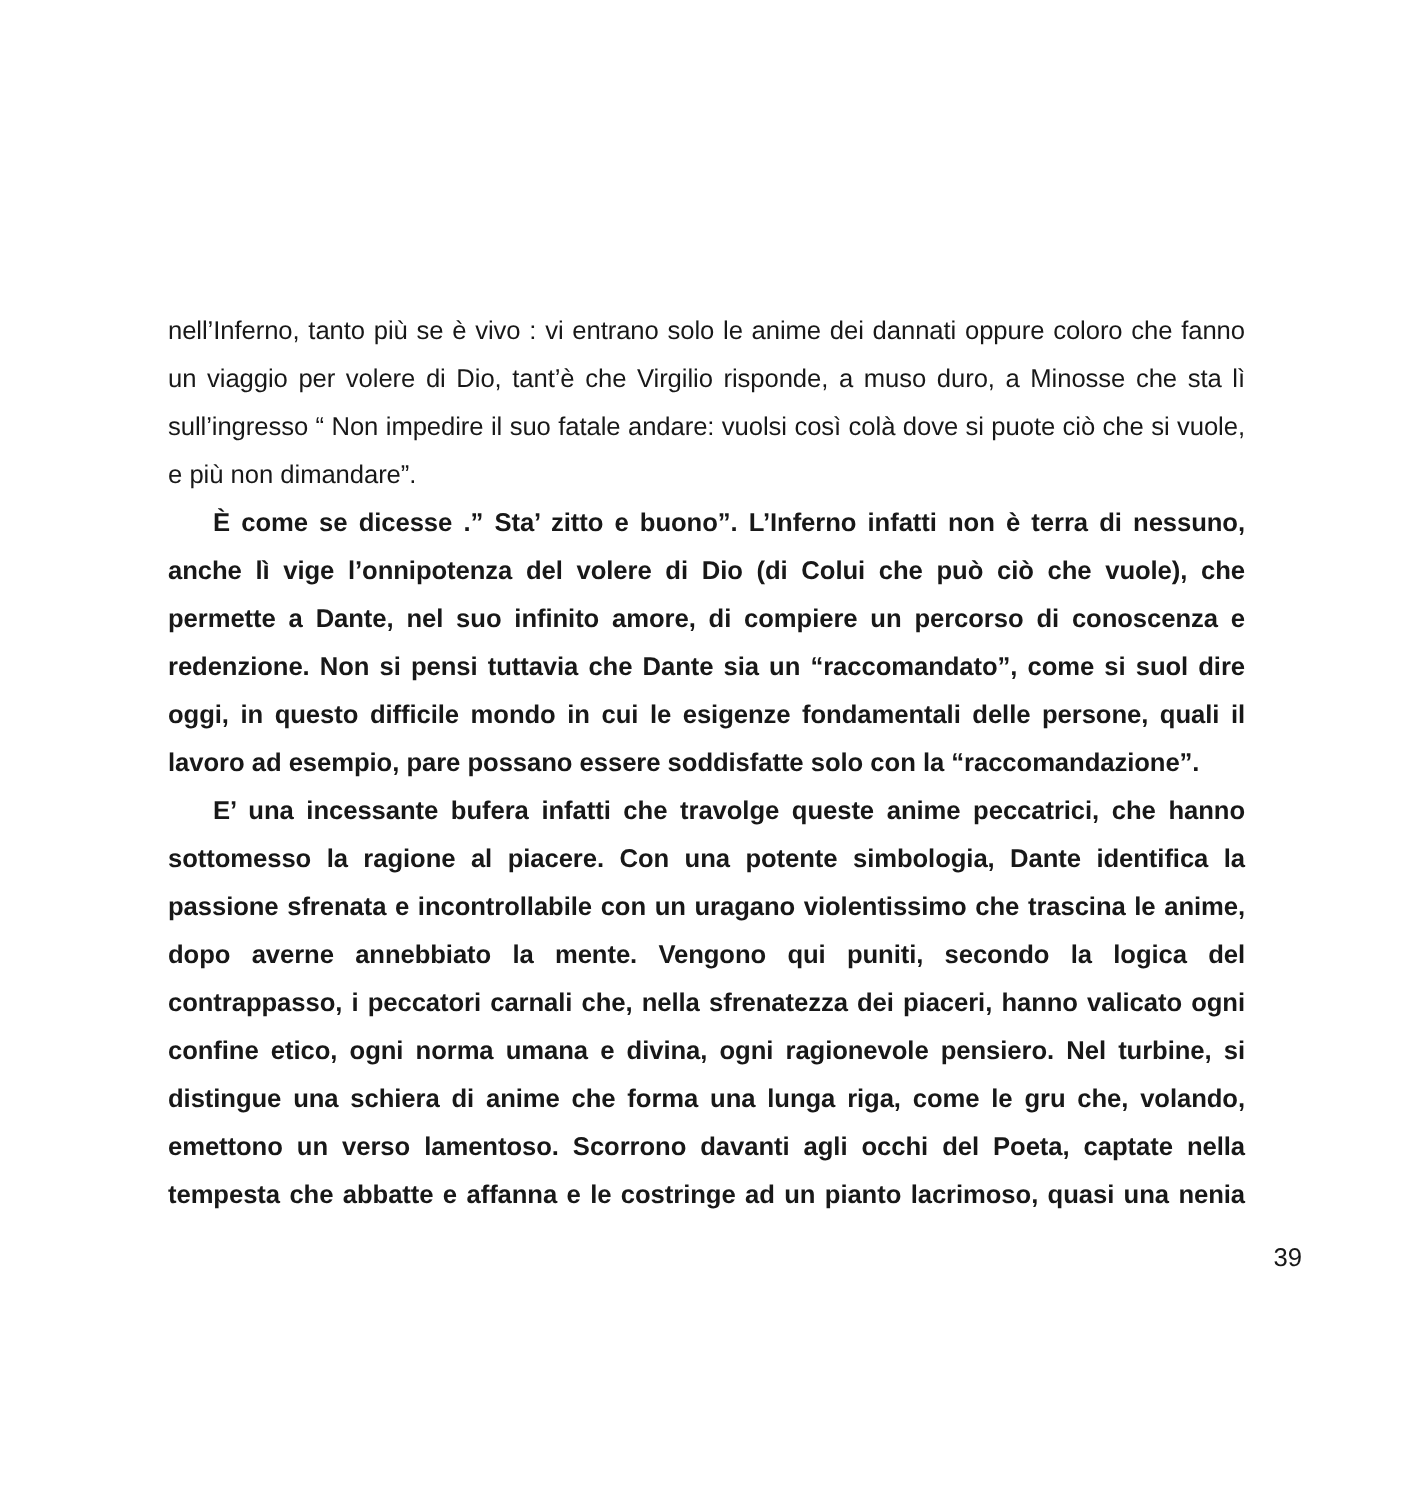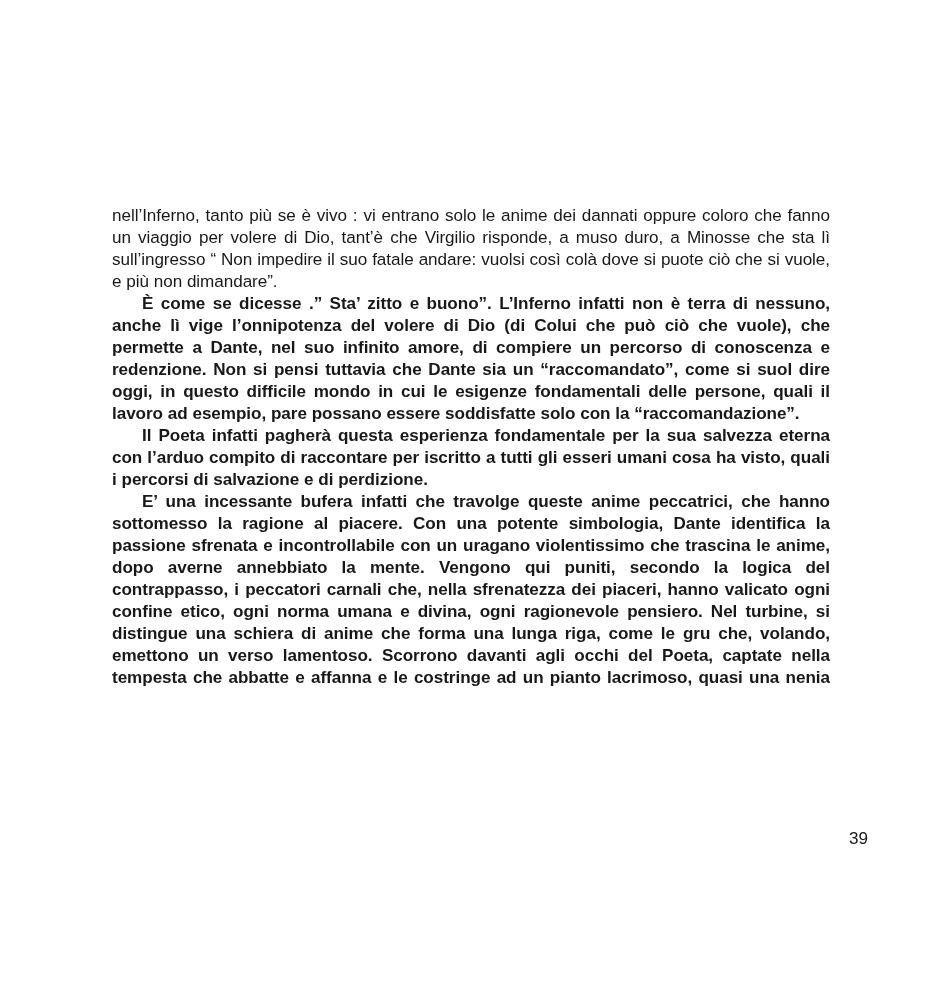--- a/index.html
+++ b/index.html
@@ -25,21 +25,21 @@
     left: 112px;
     top: 205px;
     width: 718px;
   }
   .para {
     margin: 0;
     padding: 0;
     text-align: justify;
     text-justify: inter-word;
     font-size: 17.1px;
-    line-height: 22px;
+    line-height: 32px;
     color: #181818;
     letter-spacing: -0.05px;
     word-spacing: 0.1px;
     -webkit-font-smoothing: antialiased;
   }
   .para.indent {
     text-indent: 30px;
     font-weight: bold;
   }
   
@@ -61,21 +61,20 @@
 <body>
 
 <div class="page">
 
   <div class="text-column">
 
     <p class="para">nell’Inferno, tanto più se è vivo : vi entrano solo le anime dei dannati oppure coloro che fanno un viaggio per volere di Dio, tant’è che Virgilio risponde, a muso duro,  a Minosse che sta lì sull’ingresso “ Non impedire il suo fatale andare: vuolsi così colà dove si puote ciò che si vuole, e più non dimandare”.</p>
 
     <p class="para indent">È come se dicesse .” Sta’  zitto e buono”. L’Inferno infatti non è terra di nessuno, anche lì vige l’onnipotenza del volere di Dio (di Colui che può ciò che vuole), che permette a Dante, nel suo infinito amore, di compiere un percorso di conoscenza e redenzione. Non si pensi  tuttavia che Dante sia un “raccomandato”, come si suol dire oggi, in questo difficile mondo in cui le esigenze fondamentali delle persone, quali il lavoro ad esempio, pare possano essere soddisfatte solo con la “raccomandazione”.</p>
 
-    <p class="para indent">Il Poeta infatti pagherà questa  esperienza fondamentale per la sua salvezza eterna con l’arduo compito di raccontare per iscritto a tutti gli esseri umani cosa ha visto, quali i percorsi di salvazione e di perdizione.</p>
 
 
 
     <p class="para indent last-justify">E’ una incessante bufera infatti che travolge queste anime peccatrici,  che hanno sottomesso la ragione al piacere. Con una potente simbologia, Dante identifica la passione sfrenata e incontrollabile con un uragano violentissimo che trascina le anime, dopo averne  annebbiato la mente. Vengono qui puniti, secondo la logica del contrappasso, i peccatori carnali che, nella sfrenatezza dei piaceri, hanno valicato ogni confine etico, ogni norma umana e divina, ogni ragionevole pensiero. Nel turbine, si distingue una schiera di anime che forma una lunga riga, come le gru che, volando, emettono un verso lamentoso. Scorrono davanti agli occhi del Poeta, captate nella tempesta che abbatte e affanna e le costringe ad un pianto  lacrimoso, quasi una nenia</p>
 
   </div>
 
   <div class="page-number">39</div>
 
 </div>

